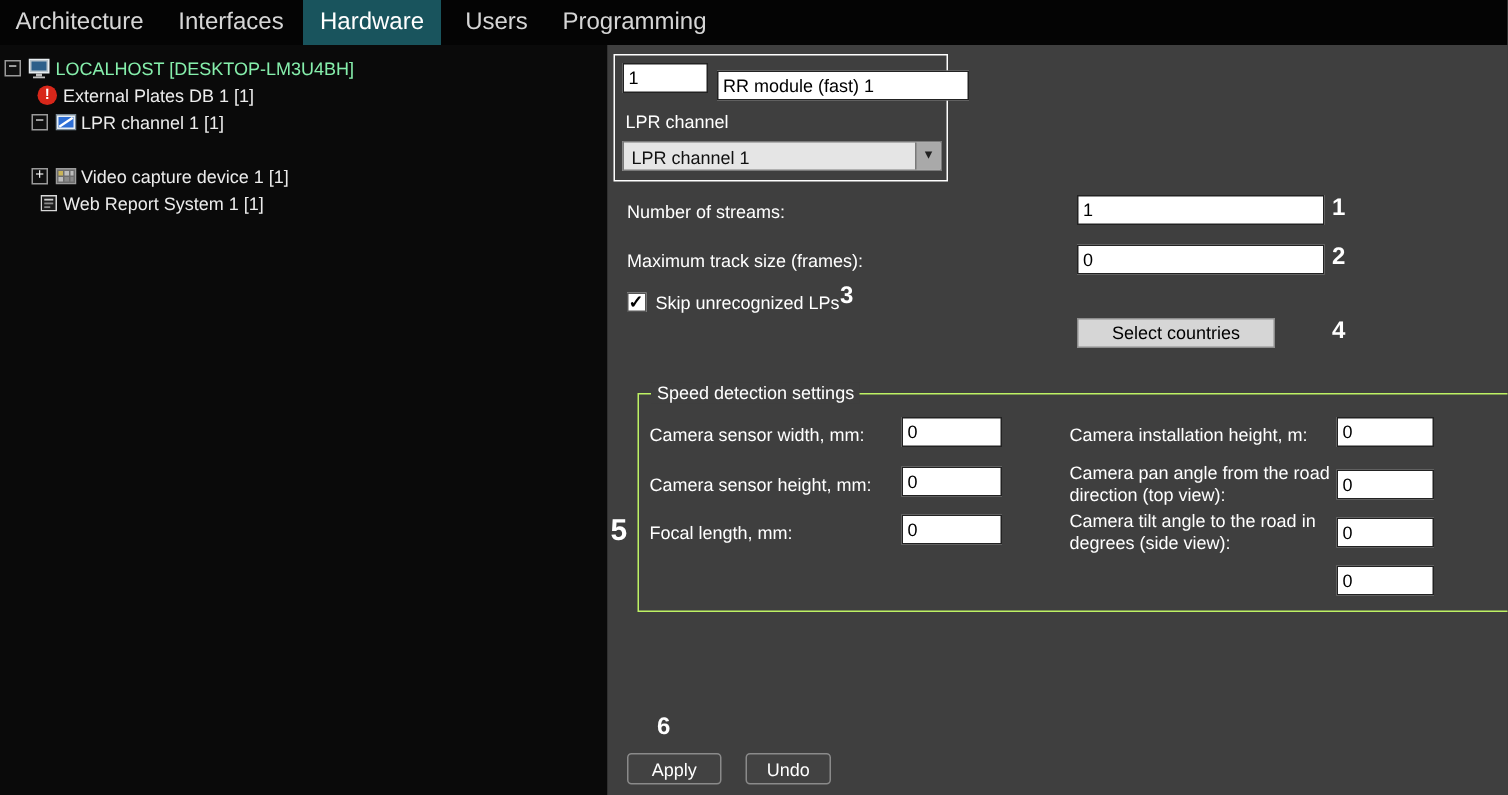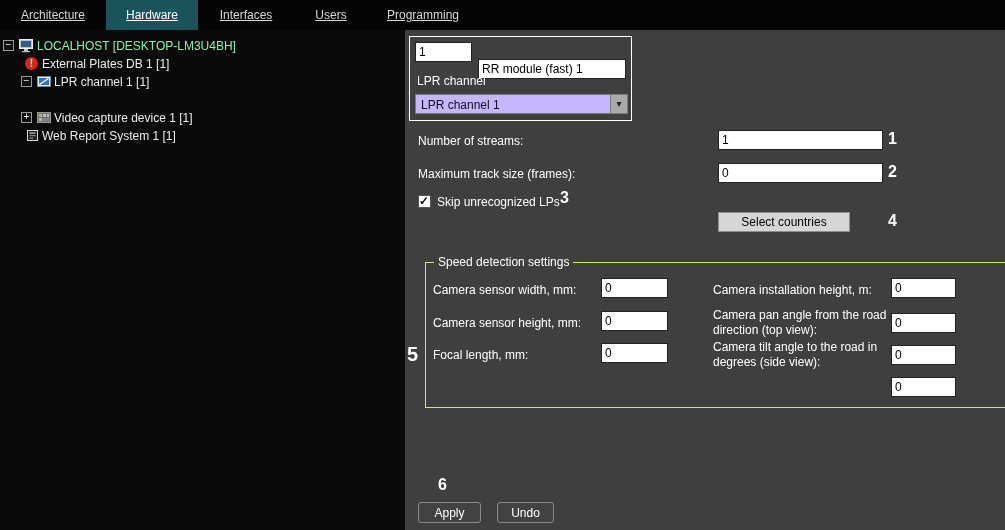--- a/index.html
+++ b/index.html
@@ -4,21 +4,21 @@
 <style>
   * { margin:0; padding:0; box-sizing:border-box; }
   html,body { width:1005px; height:530px; }
   body { font-family:"Liberation Sans", sans-serif; background:#3f3f3f; position:relative; overflow:hidden; }
 
   .screen { position:absolute; left:0; top:0; width:1005px; height:530px; }
 
   
   .tabbar { position:absolute; left:0; top:0; width:1005px; height:30px; background:#040404; display:flex; }
   .tab { height:30px; display:flex; align-items:center; justify-content:center;
-         color:#d6d6d6; font-size:12px; cursor:default;text-decoration:underline; }
+         color:#d6d6d6; font-size:16px; cursor:default; }
   .tab.active { background:#19545d; color:#ffffff; }
 
   
   .tree-panel { position:absolute; left:0; top:30px; width:405px; height:500px; background:#0a0a0a; }
   .tree-row { position:absolute; left:0; width:100%; height:18px; font-size:12px; color:#ececec; }
   .tree-row > span { position:absolute; }
   .expander { width:11px; height:11px; top:3px; background:#101010; border:1px solid #9a9a9a;
               color:#ffffff; font-size:10px; line-height:8px; text-align:center; cursor:default; }
   .tlabel { top:2px; white-space:nowrap; }
   .green { color:#86efac; }
@@ -33,21 +33,21 @@
   
   .right-panel { position:absolute; left:405px; top:30px; width:600px; height:500px; background:#3f3f3f; }
   .lbl { position:absolute; font-size:12px; color:#ffffff; white-space:nowrap; }
   .lbl.wrap { white-space:normal; width:178px; line-height:1.25; }
   .inp { position:absolute; height:20px; background:#ffffff; color:#000; border:1px solid #222;
          font-size:12px; padding:0 3px; font-family:"Liberation Sans", sans-serif; }
   .ann { position:absolute; color:#ffffff; font-weight:bold; font-size:16px; }
   .ann5 { font-size:20px; }
 
   .id-box { position:absolute; left:4px; top:6px; width:223px; height:85px; border:1px solid #ffffff; }
-  .combo { position:absolute; left:5px; top:57px; width:213px; height:20px; background:#c4b5fd;
+  .combo { position:absolute; left:5px; top:57px; width:213px; height:20px; background:#e5e5e5;
            border:1px solid #7a7a7a; cursor:default;padding-left:32px; }
   .combo .val { position:absolute; left:5px; top:3px; font-size:12px; color:#111; }
   .combo .arrow { position:absolute; right:0; top:0; width:17px; height:18px; background:#a9a9a9;
                   border-left:1px solid #7a7a7a; color:#222; font-size:10px; text-align:center; line-height:18px; }
 
   .checkbox { position:absolute; left:13px; top:165px; width:13px; height:13px; background:#ffffff;
               border:1px solid #555; cursor:default; }
   .checkbox .check { display:none; position:absolute; left:0px; top:-2px; color:#000; font-size:12px; font-weight:bold; }
   .checkbox[data-checked="true"] .check { display:block; }
 
@@ -59,22 +59,22 @@
   .groupbox { position:absolute; left:20px; top:232px; width:664px; height:146px; border:1px solid #bef264; }
   .legend { position:absolute; left:8px; top:-8px; background:#3f3f3f; padding:0 4px; font-size:12px; color:#ffffff; }
 </style>
 </head>
 <body>
 
 <div class="screen">
 
   <div class="tabbar">
     <div class="tab" style="width:106px">Architecture</div>
+    <div class="tab" style="width:96px">Interfaces</div>
     <div class="tab active" style="width:92px">Hardware</div>
-    <div class="tab" style="width:96px">Interfaces</div>
     <div class="tab" style="width:74px">Users</div>
     <div class="tab" style="width:110px">Programming</div>
   </div>
 
   <div class="tree-panel">
 
     <div class="tree-row" style="top:7px">
       <span class="expander" style="left:3px">−</span>
       <span style="left:19px;top:2px">
         <svg width="15" height="14" viewBox="0 0 15 14">
@@ -133,21 +133,21 @@
           </svg>
       </span>
       <span class="tlabel" style="left:42px">Web Report System 1 [1]</span>
     </div>
   </div>
 
   <div class="right-panel">
 
     <div class="id-box">
       <input class="inp" style="left: 5px; top: 5px; width: 57px;" value="1">
-      <input class="inp" style="left: 68px; top: 22px; width: 148px;" value="RR module (fast) 1">
+      <input class="inp" style="left: 68px; top: 10px; width: 168px;" value="RR module (fast) 1">
       <div class="lbl" style="left:7px;top:37px">LPR channel</div>
       <div class="combo">
         <span class="val">LPR channel  1</span>
         <span class="arrow">▾</span>
       </div>
     </div>
 
     <div class="lbl" style="left:13px;top:104px">Number of streams:</div>
     <input class="inp" style="left: 313px; top: 100px; width: 165px;" value="1">
     <div class="ann" style="left:483px;top:100px">1</div>

